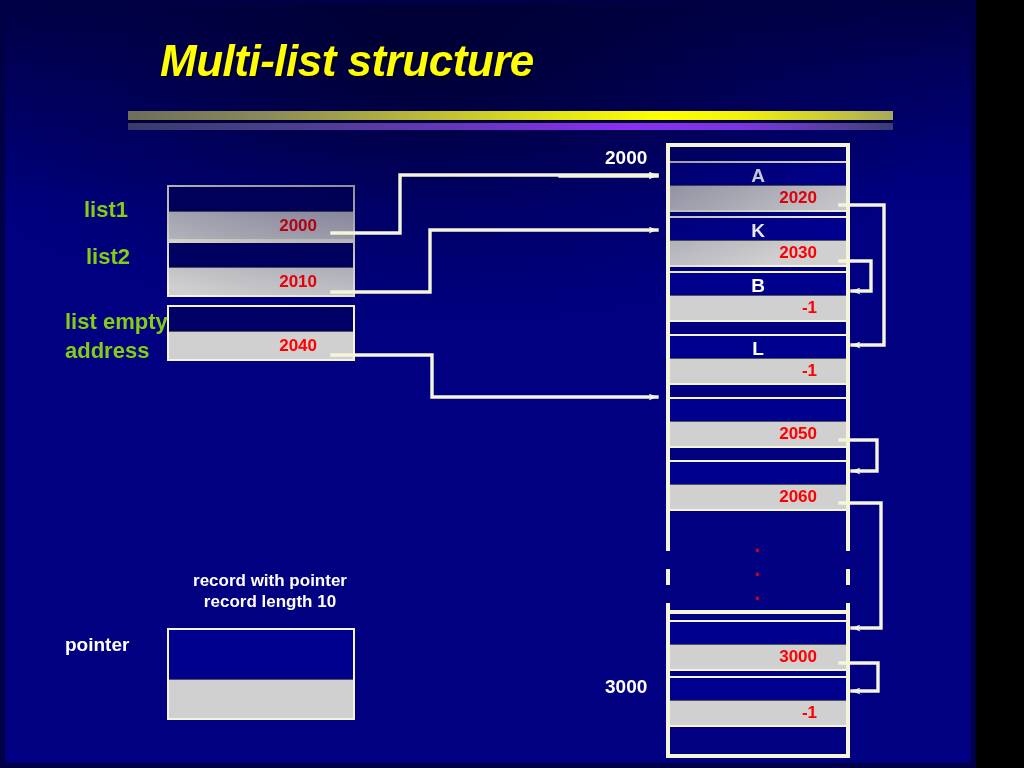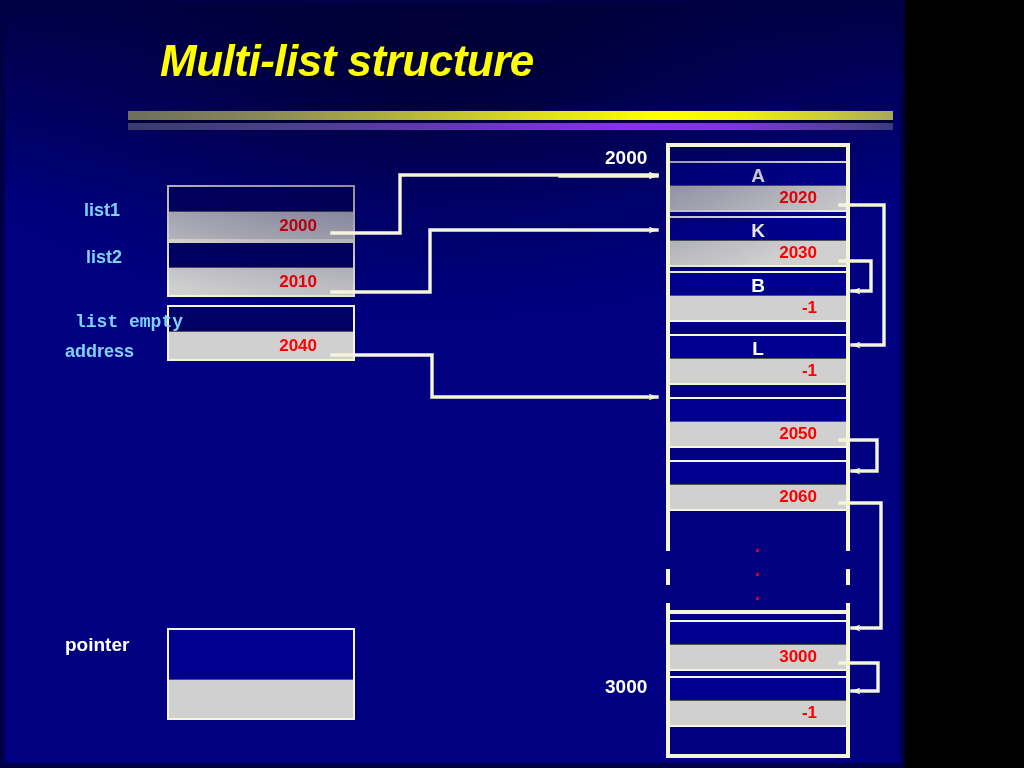--- a/index.html
+++ b/index.html
@@ -2,21 +2,21 @@
 <html><head>
 <meta charset="utf-8">
 <style>
   html, body {
     margin: 0;
     padding: 0;
     background: #000000;
   }
   #slide {
     position: relative;
-    width: 905px;
+    width: 976px;
     height: 768px;
     overflow: hidden;
     background: #000080;
     font-family: "Liberation Sans", sans-serif;
   }
   
   #slide::before {
     content: "";
     position: absolute;
     left: 0; top: 0; right: 0; bottom: 0;
@@ -107,23 +107,23 @@
     border-top: 1px solid #555;
   }
 
   
   .lcell { width: 188px; height: 56px; }
   .lcell .key { height: 28px; background: #000066; }
   .lcell .ptr { height: 28px; }
 
   .llabel {
     position: absolute;
-    color: #7dd3fc;
-    font-weight: bold;
-    font-size: 18px;
+    color: #84cc16;
+    font-weight: bold;
+    font-size: 22px;
     line-height: 20px;
     z-index: 12;
   }
 
   
   .rcell { width: 182px; height: 51px; }
   .rcell .key { height: 26px; background: #00008f; }
   .rcell .ptr { height: 25px; padding-right: 30px; }
 
   
@@ -219,21 +219,21 @@
 
   <div id="title">Multi-list structure</div>
   <div id="divider">
     <div class="bar-top"></div>
     <div class="bar-gap"></div>
     <div class="bar-bot"></div>
   </div>
 
   <div class="llabel" style="left:84px; top:200px;">list1</div>
   <div class="llabel" style="left:86px; top:247px;">list2</div>
-  <div class="llabel" style="left:75px; top:312px;font-family:Liberation Mono, monospace;">list empty</div>
+  <div class="llabel" style="left:65px; top:312px;">list empty</div>
   <div class="llabel" style="left:65px; top:341px;">address</div>
 
   <div class="cell lcell" style="left:167px; top:185px;">
     <div class="key"></div>
     <div class="ptr">2000</div>
   </div>
   <div class="cell lcell" style="left:167px; top:241px;">
     <div class="key"></div>
     <div class="ptr">2010</div>
   </div>
@@ -287,20 +287,24 @@
   </div>
   <div class="cell rcell" style="left:667px; top:676px;">
     <div class="key"></div>
     <div class="ptr">-1</div>
   </div>
 
   <div class="dots" style="left:745px; top:538px; width:26px;">·</div>
   <div class="dots" style="left:745px; top:562px; width:26px;">·</div>
   <div class="dots" style="left:745px; top:586px; width:26px;">·</div>
 
+  <div id="legend-text">
+    <div>record with pointer</div>
+    <div>record length 10</div>
+  </div>
   <div id="legend-addr">pointer</div>
   <div id="legend-box">
     <div class="key"></div>
     <div class="ptr"></div>
   </div>
 
   <svg id="wires" viewBox="0 0 1024 768">
     <defs>
       <marker id="arw" markerWidth="9" markerHeight="7" refX="8.5" refY="3.5" orient="auto" markerUnits="userSpaceOnUse">
         <path d="M0,0 L9,3.5 L0,7 L2.6,3.5 z" fill="#f5f5dc"></path>

